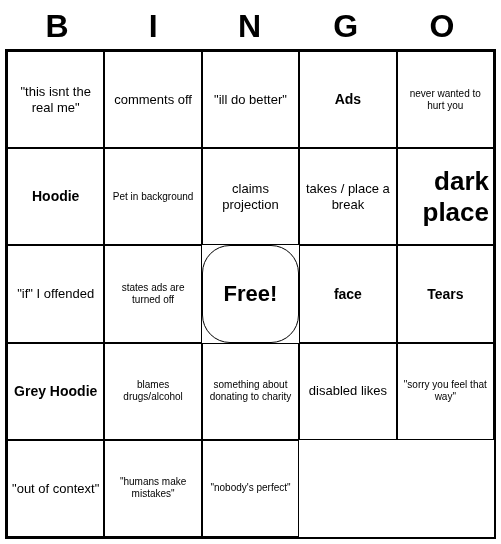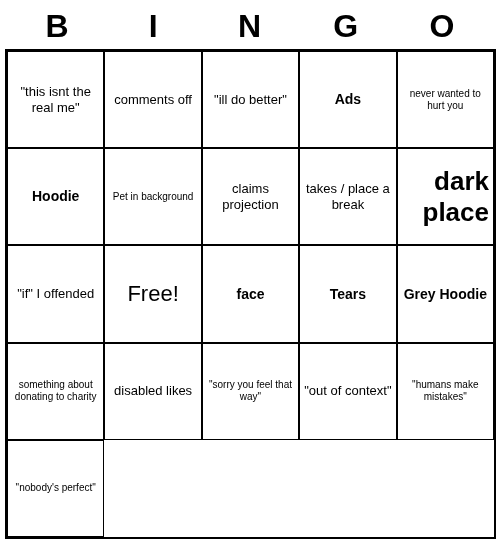--- a/index.html
+++ b/index.html
@@ -52,21 +52,22 @@
       font-size: 14px;
       font-weight: bold;
     }
     .cell.xlarge-text {
       font-size: 26px;
       font-weight: bold;
       text-align: right;
     }
     .cell.free {
       font-size: 22px;
-      font-weight: normal;
+      font-weight: bold;
+      border-radius: 28px;
     }
     .cell.small-text {
       font-size: 10px;
     }
   </style>
 </head>
 <body>
 
 <div class="bingo-title">
   <span>B</span>
@@ -81,23 +82,25 @@
     <div class="cell">comments off</div>
     <div class="cell">"ill do better"</div>
     <div class="cell large-text">Ads</div>
     <div class="cell small-text">never wanted to hurt you</div>
     <div class="cell large-text">Hoodie</div>
     <div class="cell small-text">Pet in background</div>
     <div class="cell">claims projection</div>
     <div class="cell">takes / place a break</div>
     <div class="cell xlarge-text">dark place</div>
     <div class="cell">"if" I offended</div>
+    <div class="cell small-text">states ads are turned off</div>
     <div class="cell free">Free!</div>
     <div class="cell large-text">face</div>
     <div class="cell large-text">Tears</div>
     <div class="cell large-text">Grey Hoodie</div>
+    <div class="cell small-text">blames drugs/alcohol</div>
     <div class="cell small-text">something about donating to charity</div>
     <div class="cell">disabled likes</div>
     <div class="cell small-text">"sorry you feel that way"</div>
     <div class="cell">"out of context"</div>
     <div class="cell small-text">"humans make mistakes"</div>
     <div class="cell small-text">"nobody's perfect"</div>
   </div>
 
 </body></html>

